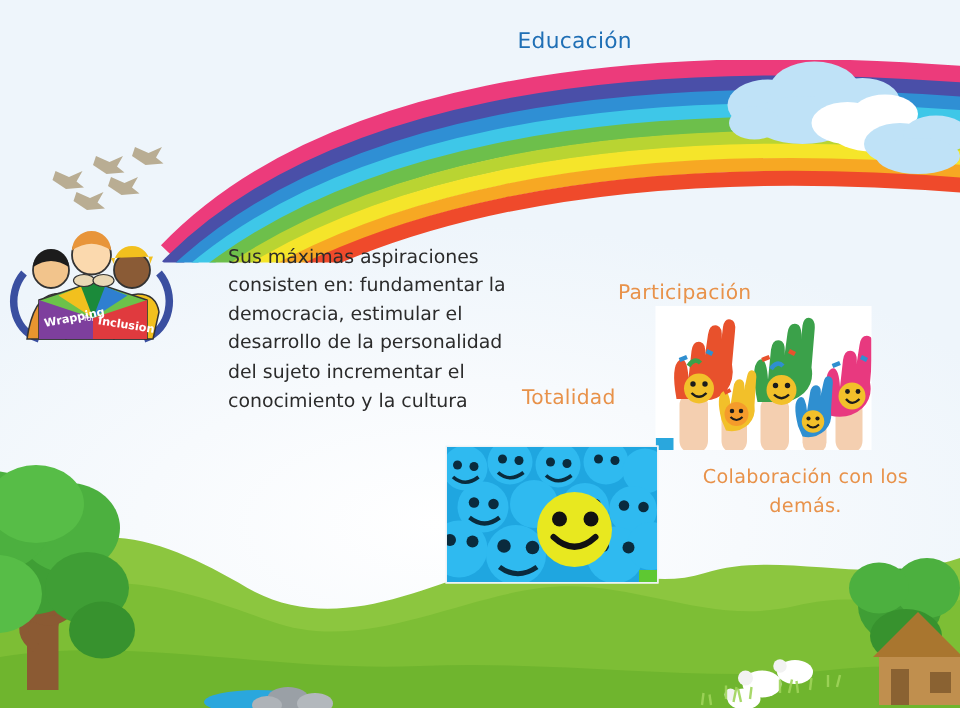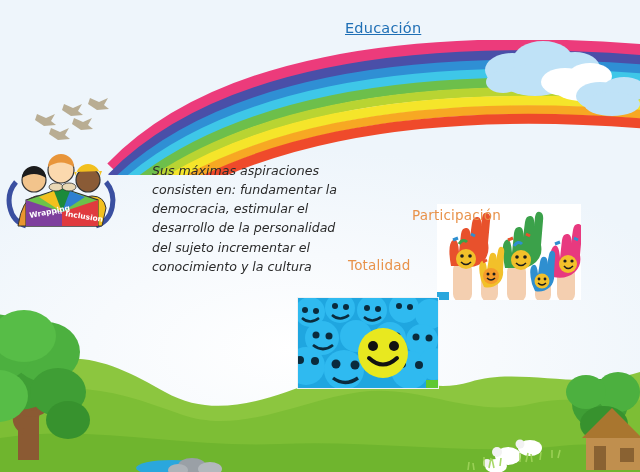--- a/index.html
+++ b/index.html
@@ -33,42 +33,41 @@
     font-family:"DejaVu Sans",sans-serif;
     letter-spacing:.2px;
     white-space:pre;
   }
   #title-escuela{
     left:32px;top:17px;
     font-size:14.5px;color:#e8924a;
   }
   #title-educacion{
     left:345px;top:20px;
-    font-size:14.5px;color:#1f6fb5;text-decoration:underline;
+    font-size:14.5px;color:#1f6fb5;
   }
   #label-participacion{
     left:412px;top:187px;
-    font-size:13.5px;color:#e8924a;margin-top:20px;
+    font-size:13.5px;color:#e8924a;
   }
   #label-actitudes{
     left:348px;top:257px;
     font-size:13.5px;color:#e8924a;
   }
   #label-colaboracion{
     left:446px;top:310px;
     width:182px;text-align:center;line-height:1.48;
     font-size:12.8px;color:#e8924a;white-space:normal;
   }
   #body-text{
     position:absolute;
     left:152px;top:161px;width:206px;
     font-family:"DejaVu Sans",sans-serif;
     font-size:12.6px;line-height:1.52;
     color:#2b2b2b;
-    font-style:italic;
   }
 
   
   .photo{
     position:absolute;overflow:hidden;background:#fff;
   }
   #photo-hands{left:437px;top:204px;width:144px;height:96px;}
   #photo-smileys{left:297px;top:297px;width:140px;height:90px;border:1px solid #eef2f5;}
 
   
@@ -361,14 +360,15 @@
 
 
   <div class="label" id="title-educacion">Educación</div>
 
   <div id="body-text">Sus máximas aspiraciones consisten en: fundamentar la democracia, estimular el desarrollo de la personalidad del sujeto incrementar el conocimiento y la cultura</div>
 
   <div class="label" id="label-participacion">Participación</div>
 
   <div class="label" id="label-actitudes">Totalidad</div>
 
+  <div class="label" id="label-colaboracion">Colaboración con los demás.</div>
 
 </div>
 
 </body></html>

